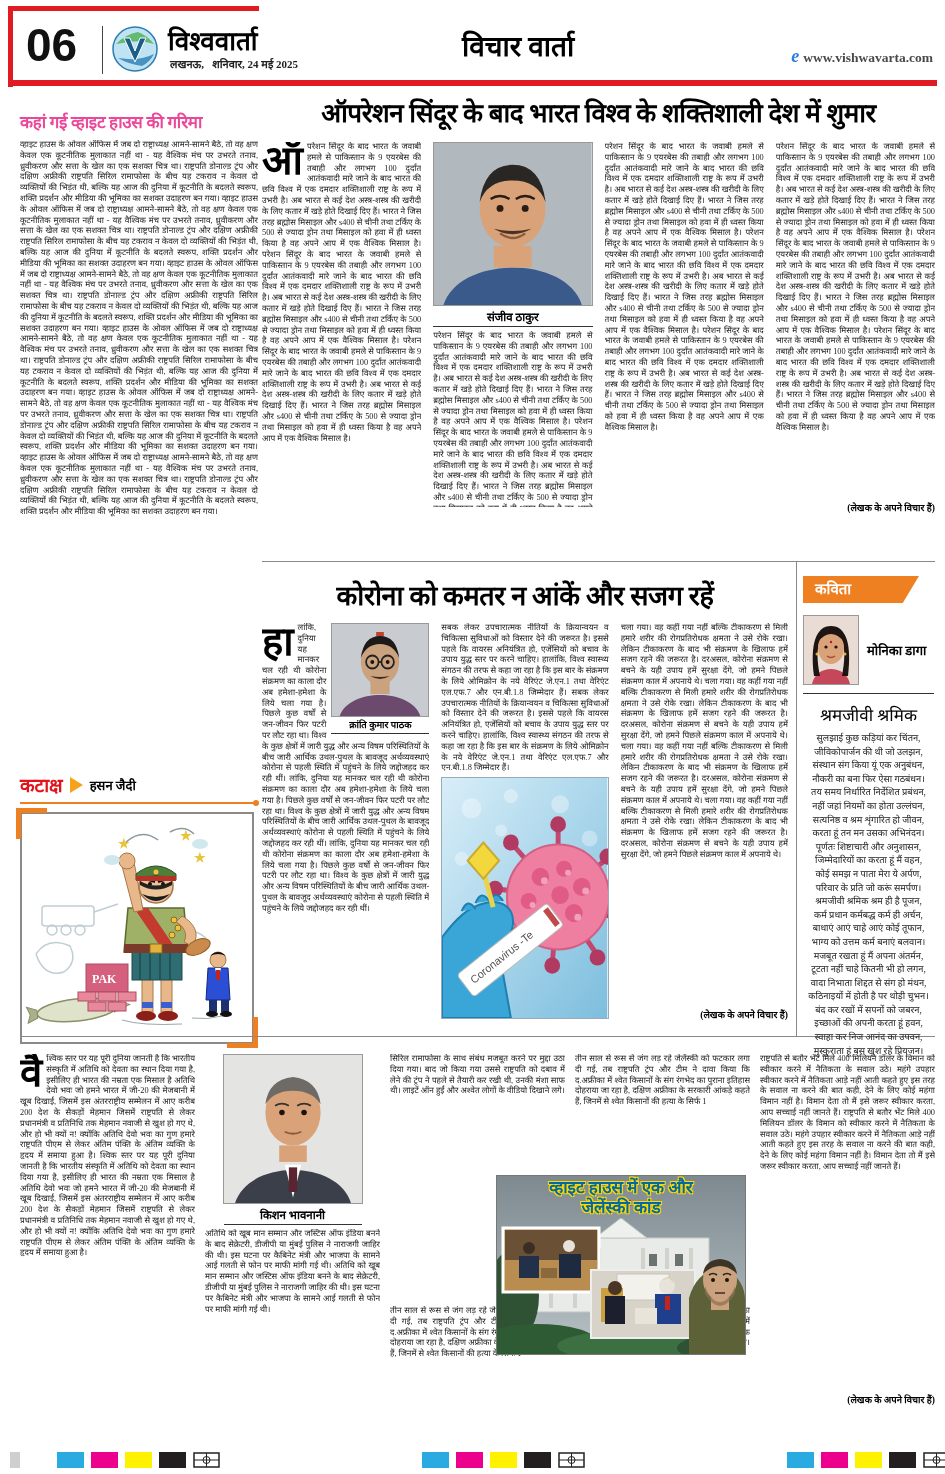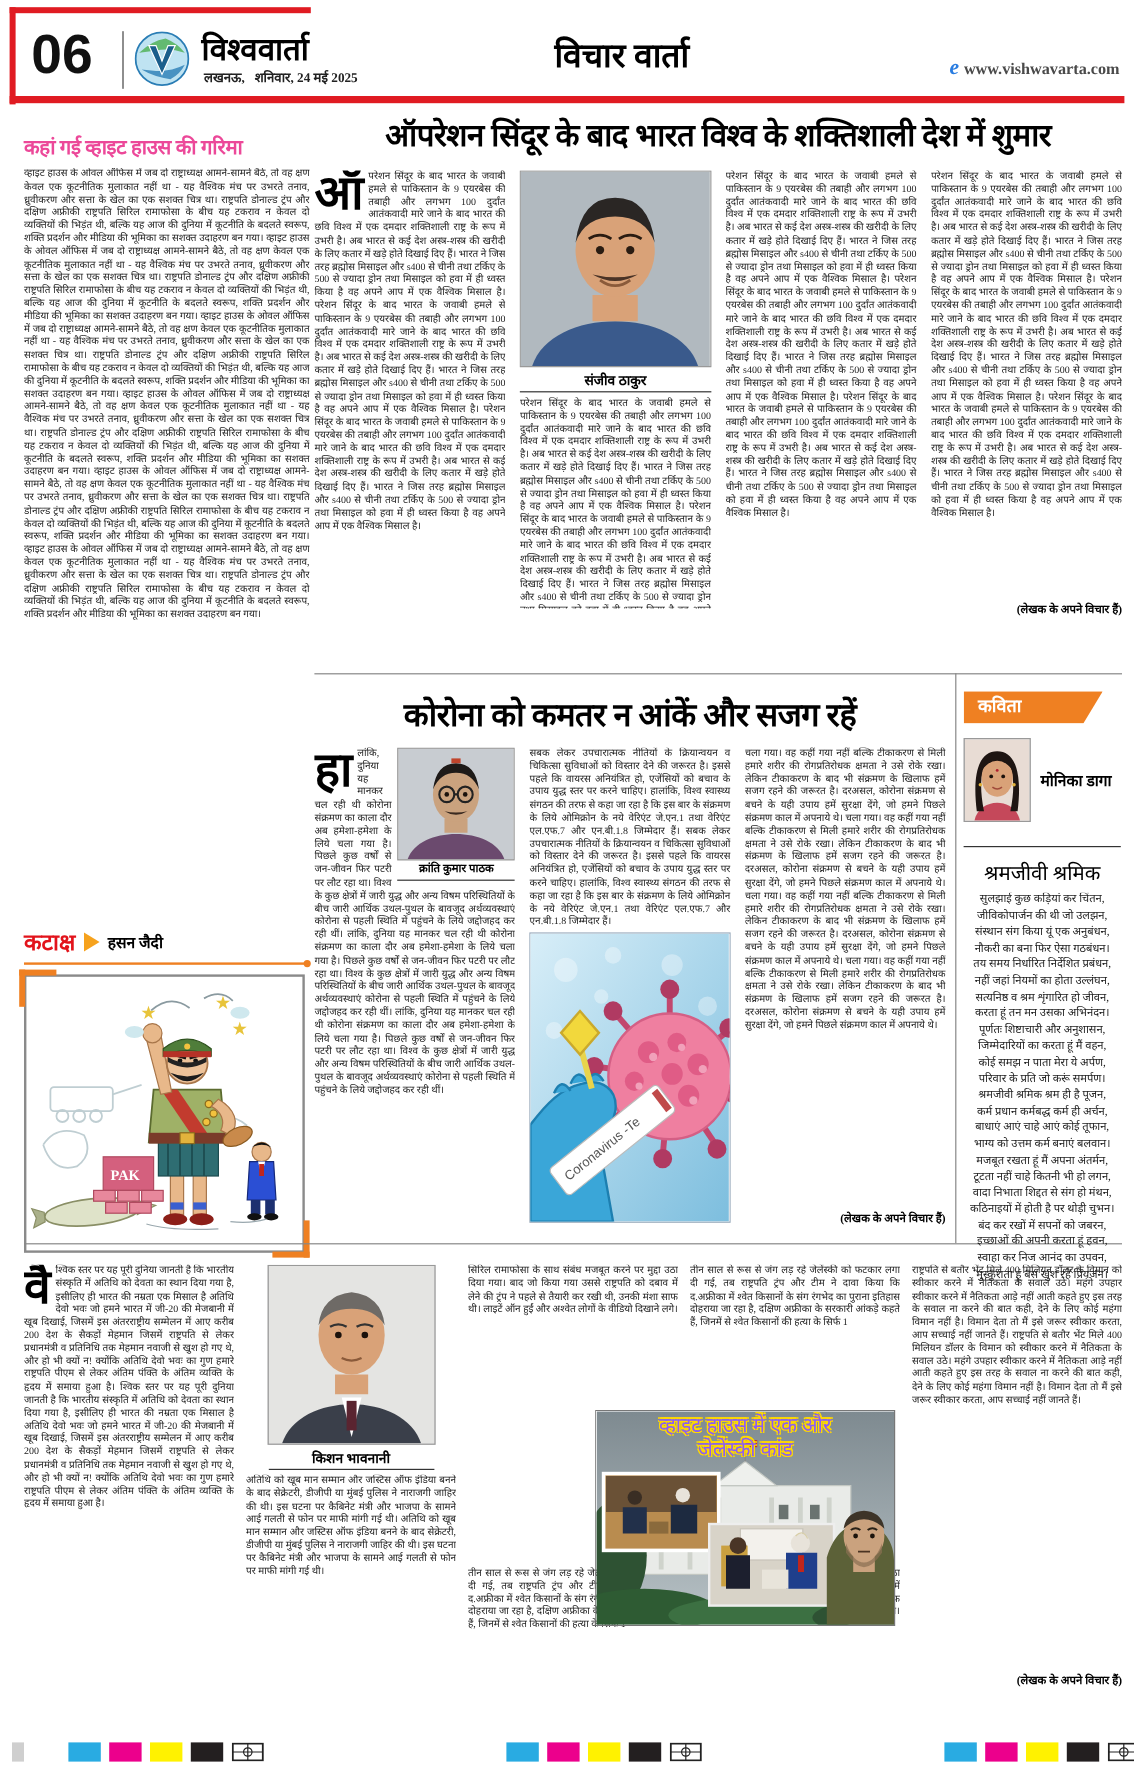--- a/index.html
+++ b/index.html
@@ -67,42 +67,42 @@
   .co-auth .photo-frame{height:92px;}
   .co-auth .cap{font-size:9.5px;}
   .co-txt-top{height:150px;overflow:hidden;}
   .co-img{margin-top:4px;height:240px;border:1px solid #9ab;}
 
   
   .poem{position:absolute;left:803px;top:568px;width:131px;}
   .po-tab{margin-top:8px;width:104px;height:27px;background:#ef8022;color:#fff;font-weight:bold;
           font-size:15px;line-height:27px;padding-left:12px;
           clip-path:polygon(0 0,100% 0,86% 100%,0 100%);}
-  .po-auth{display:flex;align-items:center;gap:8px;margin-top:12px;padding-bottom:20px;border-bottom:1.5px solid #333;}
+  .po-auth{display:flex;align-items:center;gap:8px;margin-top:12px;padding-bottom:8px;border-bottom:1.5px solid #333;}
   .po-auth .photo-frame{width:54px;height:68px;flex:0 0 auto;}
   .po-name{font-size:13px;font-weight:bold;color:#000;}
   .po-title{margin-top:9px;text-align:center;font-size:17px;font-weight:normal;color:#000;}
   .po-lines{margin-top:6px;font-size:9.3px;line-height:13.6px;text-align:center;white-space:pre-line;
             color:#222;height:332px;overflow:hidden;}
 
   
   .bottom-art{position:absolute;left:20px;top:1042px;width:915px;}
   .ba-head{font-size:27px;font-weight:bold;color:#000;text-align:center;white-space:nowrap;letter-spacing:-0.4px;}
   .ba-cols{display:flex;gap:10px;margin-top:12px;height:352px;overflow:hidden;}
   .ba-col{flex:1;overflow:hidden;position:relative;}
   .ba-photo{width:138px;height:148px;margin:0 auto;}
   .ba-capwrap{width:138px;margin:0 auto;}
   .sp{height:178px;}
   .sp-half{height:74px;}
   .ba-note{position:absolute;right:0;bottom:0;background:#fff;padding-left:5px;}
 
   
   .inset{position:absolute;left:497px;top:1176px;width:248px;height:178px;overflow:hidden;box-shadow:0 0 0 1px #777;}
-  .inset-title{position:absolute;left:0;right:0;top:2px;text-align:center;font-weight:normal;
-               font-size:17px;line-height:20px;color:#8b5cf6;
+  .inset-title{position:absolute;left:0;right:0;top:2px;text-align:center;font-weight:bold;
+               font-size:17px;line-height:20px;color:#0369a1;
                text-shadow:-1px -1px 0 #ffd900,1px -1px 0 #ffd900,-1px 1px 0 #ffd900,1px 1px 0 #ffd900;}
 
   
   .cal-lead{position:absolute;left:10px;top:1452px;width:10px;height:16px;background:#cfcfcf;}
   .cal-group{position:absolute;top:1452px;display:flex;gap:7px;}
   .cal-sq{width:27px;height:16px;}
 </style>
 </head>
 <body>
 

